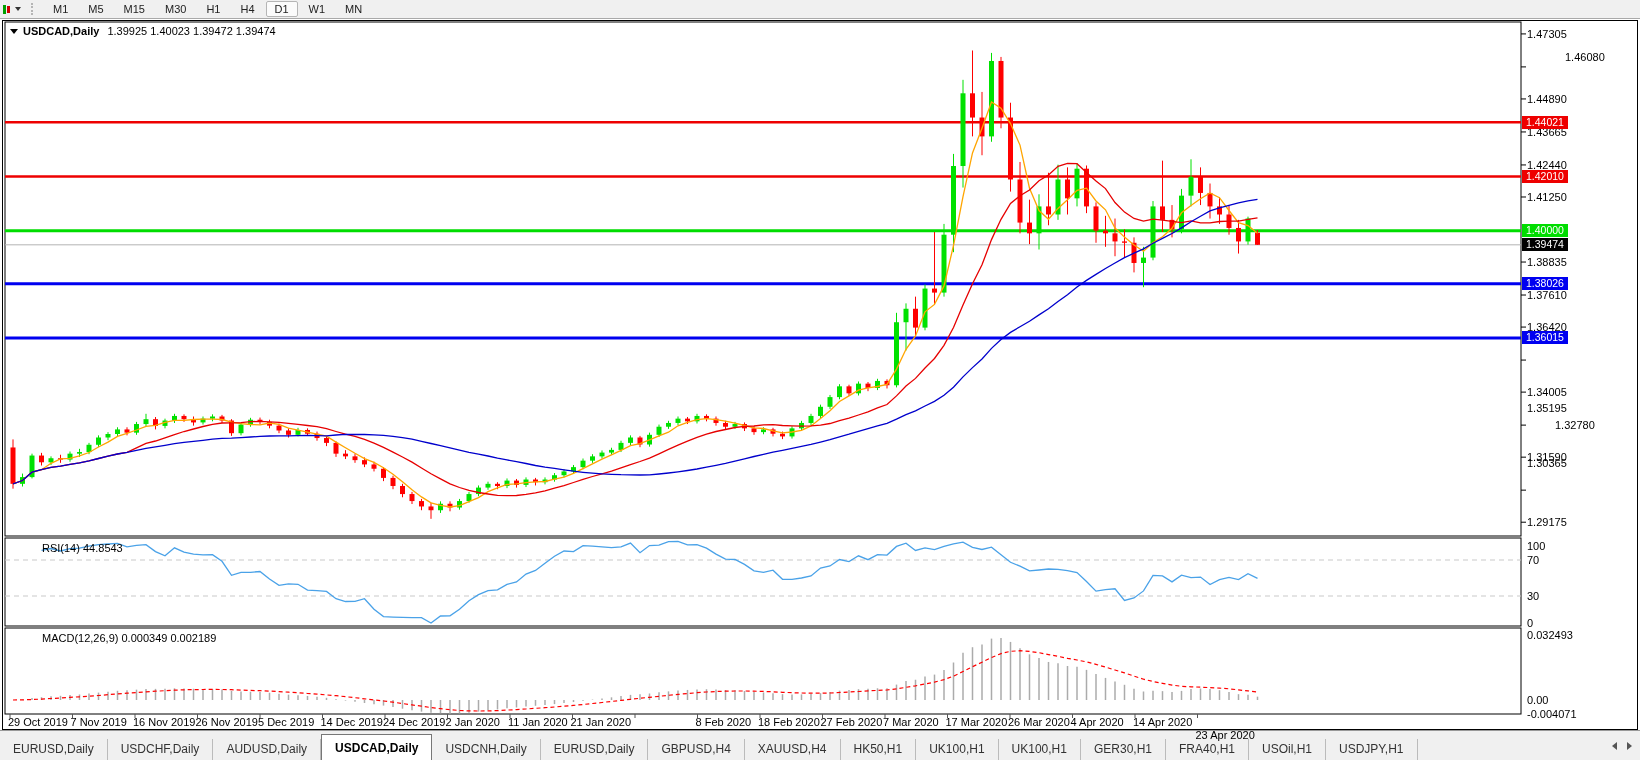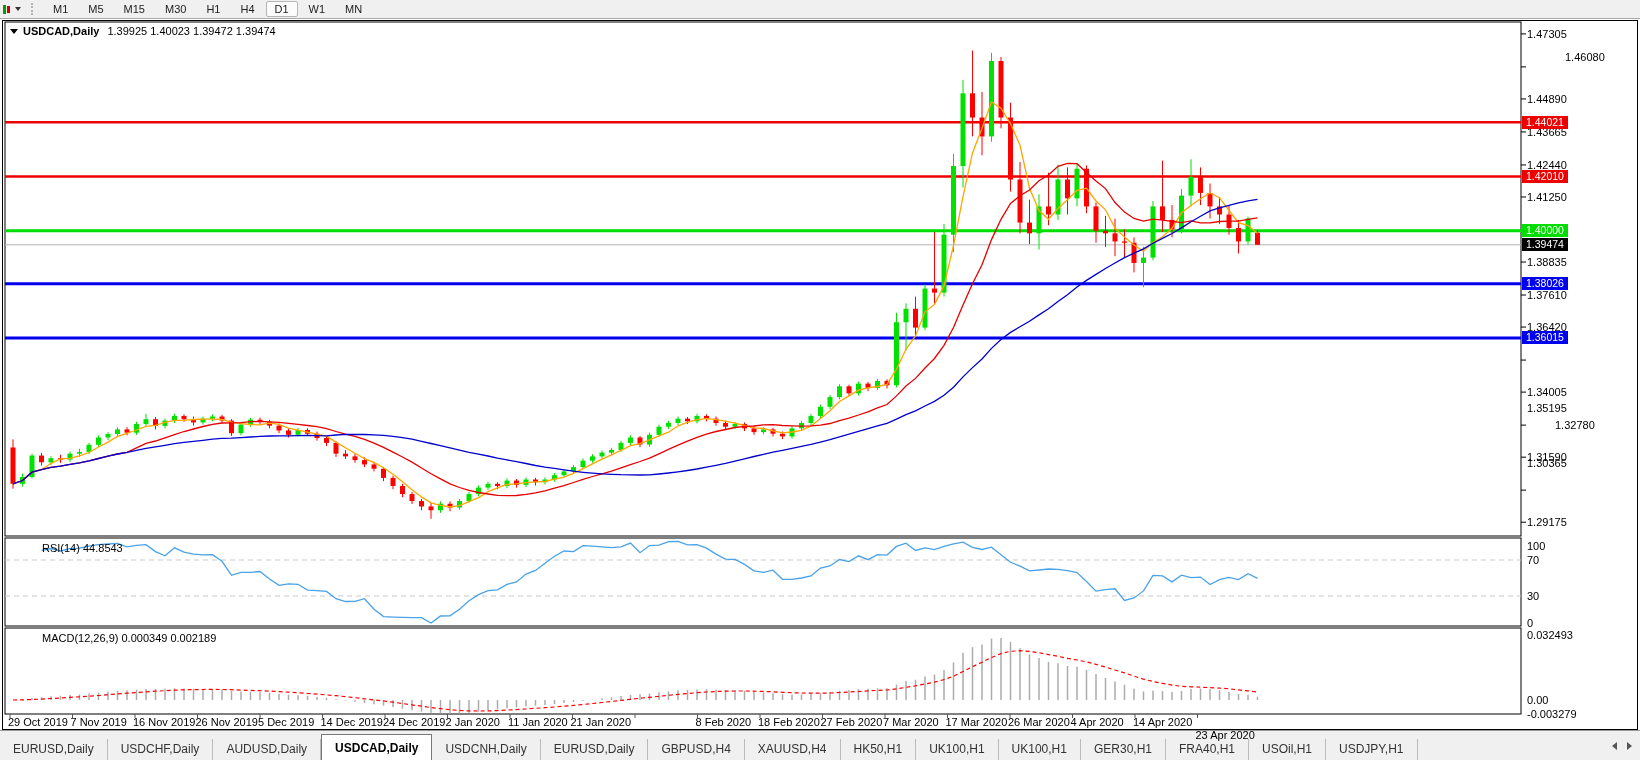--- a/index.html
+++ b/index.html
@@ -536,21 +536,21 @@
         <div class="ptick" style="top: 398.113px; margin-left: 28px;">1.32780</div>
         <div class="ptick" style="top: 430.163px;">1.31590</div>
         <div class="ptick" style="top: 436px;">1.30365</div>
         <div class="ptick" style="top: 495.207px;">1.29175</div>
         <div class="rtick" style="top: 519px;">100</div>
         <div class="rtick" style="top: 533px;">70</div>
         <div class="rtick" style="top: 569px;">30</div>
         <div class="rtick" style="top: 596px;">0</div>
         <div class="mtick" style="top: 608.014px;">0.032493</div>
         <div class="mtick" style="top: 673px;">0.00</div>
-        <div class="mtick" style="top: 687px;">-0.003279</div>
+        <div class="mtick" style="top: 687px;">-0.004071</div>
         <div class="dlabel" style="top: 695px; left: 5px;">29 Oct 2019</div>
         <div class="dlabel" style="top: 695px; left: 67.5px;">7 Nov 2019</div>
         <div class="dlabel" style="top: 695px; left: 130px;">16 Nov 2019</div>
         <div class="dlabel" style="top: 695px; left: 192.5px;">26 Nov 2019</div>
         <div class="dlabel" style="top: 695px; left: 255px;">5 Dec 2019</div>
         <div class="dlabel" style="top: 695px; left: 317.5px;">14 Dec 2019</div>
         <div class="dlabel" style="top: 695px; left: 380px;">24 Dec 2019</div>
         <div class="dlabel" style="top: 695px; left: 442.5px;">2 Jan 2020</div>
         <div class="dlabel" style="top: 695px; left: 505px;">11 Jan 2020</div>
         <div class="dlabel" style="top: 695px; left: 567.5px;">21 Jan 2020</div>

